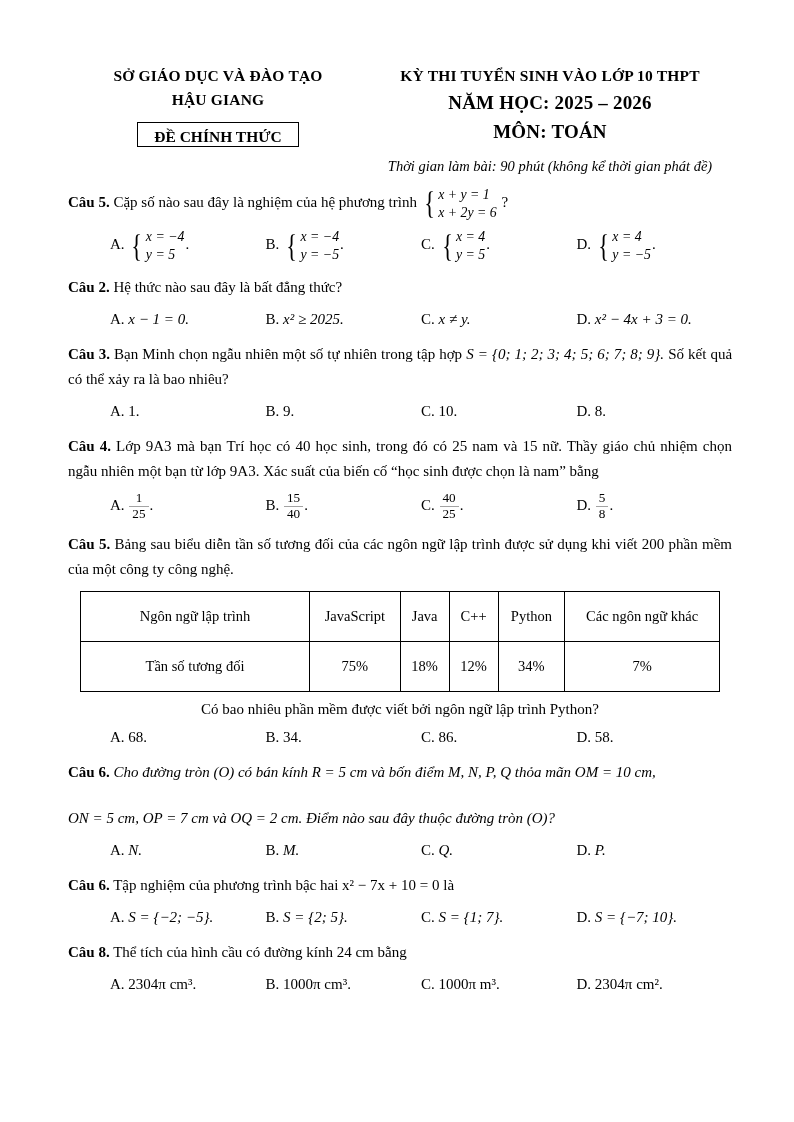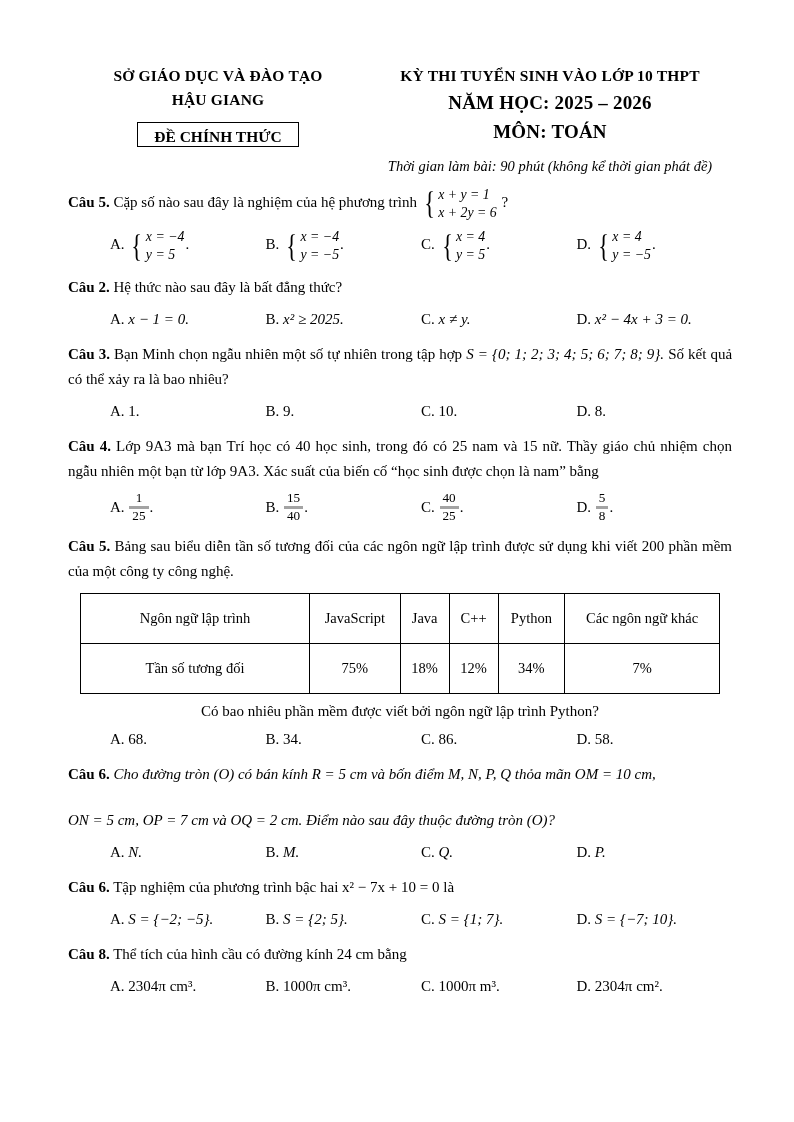--- a/index.html
+++ b/index.html
@@ -108,21 +108,21 @@
   
   .frac {
     display: inline-block;
     vertical-align: -0.55em;
     text-align: center;
     font-size: 0.88em;
     line-height: 1.08;
     margin: 0 1px;
   }
   .frac .num { display: block; padding: 0 3px; }
-  .frac .den { display: block; border-top: 3px solid #a3a3a3; padding: 0 3px; }
+  .frac .den { display: block; border-top: 1px solid #a3a3a3; padding: 0 3px; }
 
   
   .sys {
     display: inline-flex;
     align-items: center;
     vertical-align: -0.5em;
     margin: 0 1px;
   }
   .sys .brace {
     font-size: 2.15em;

